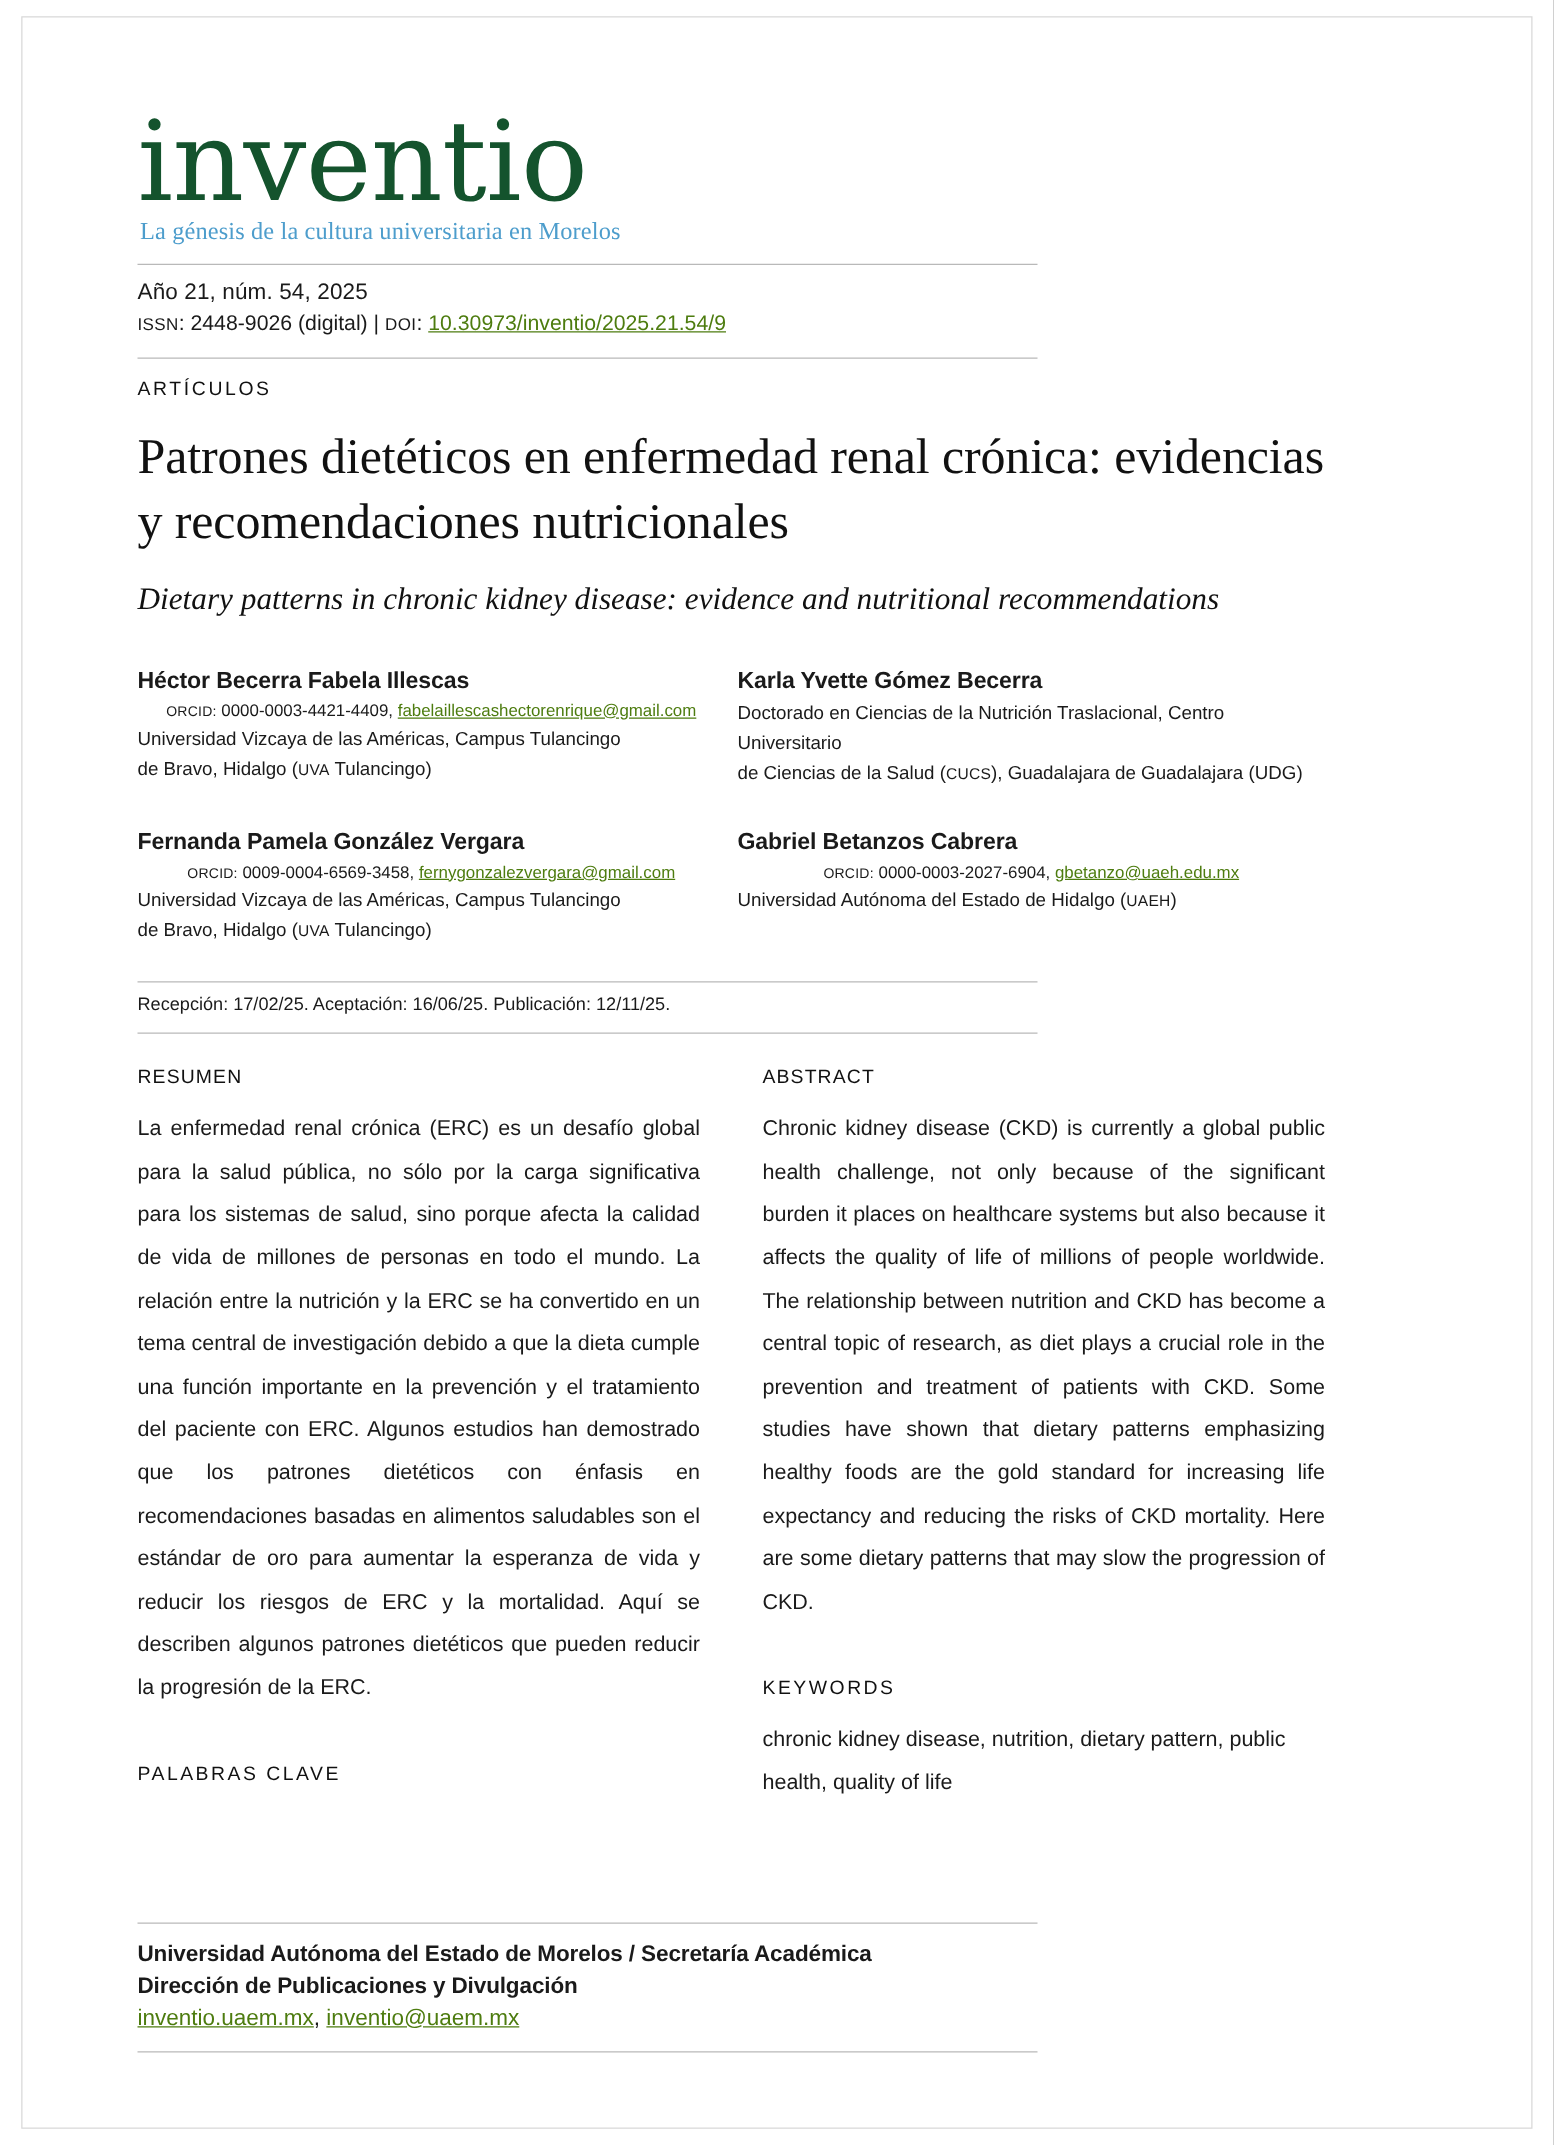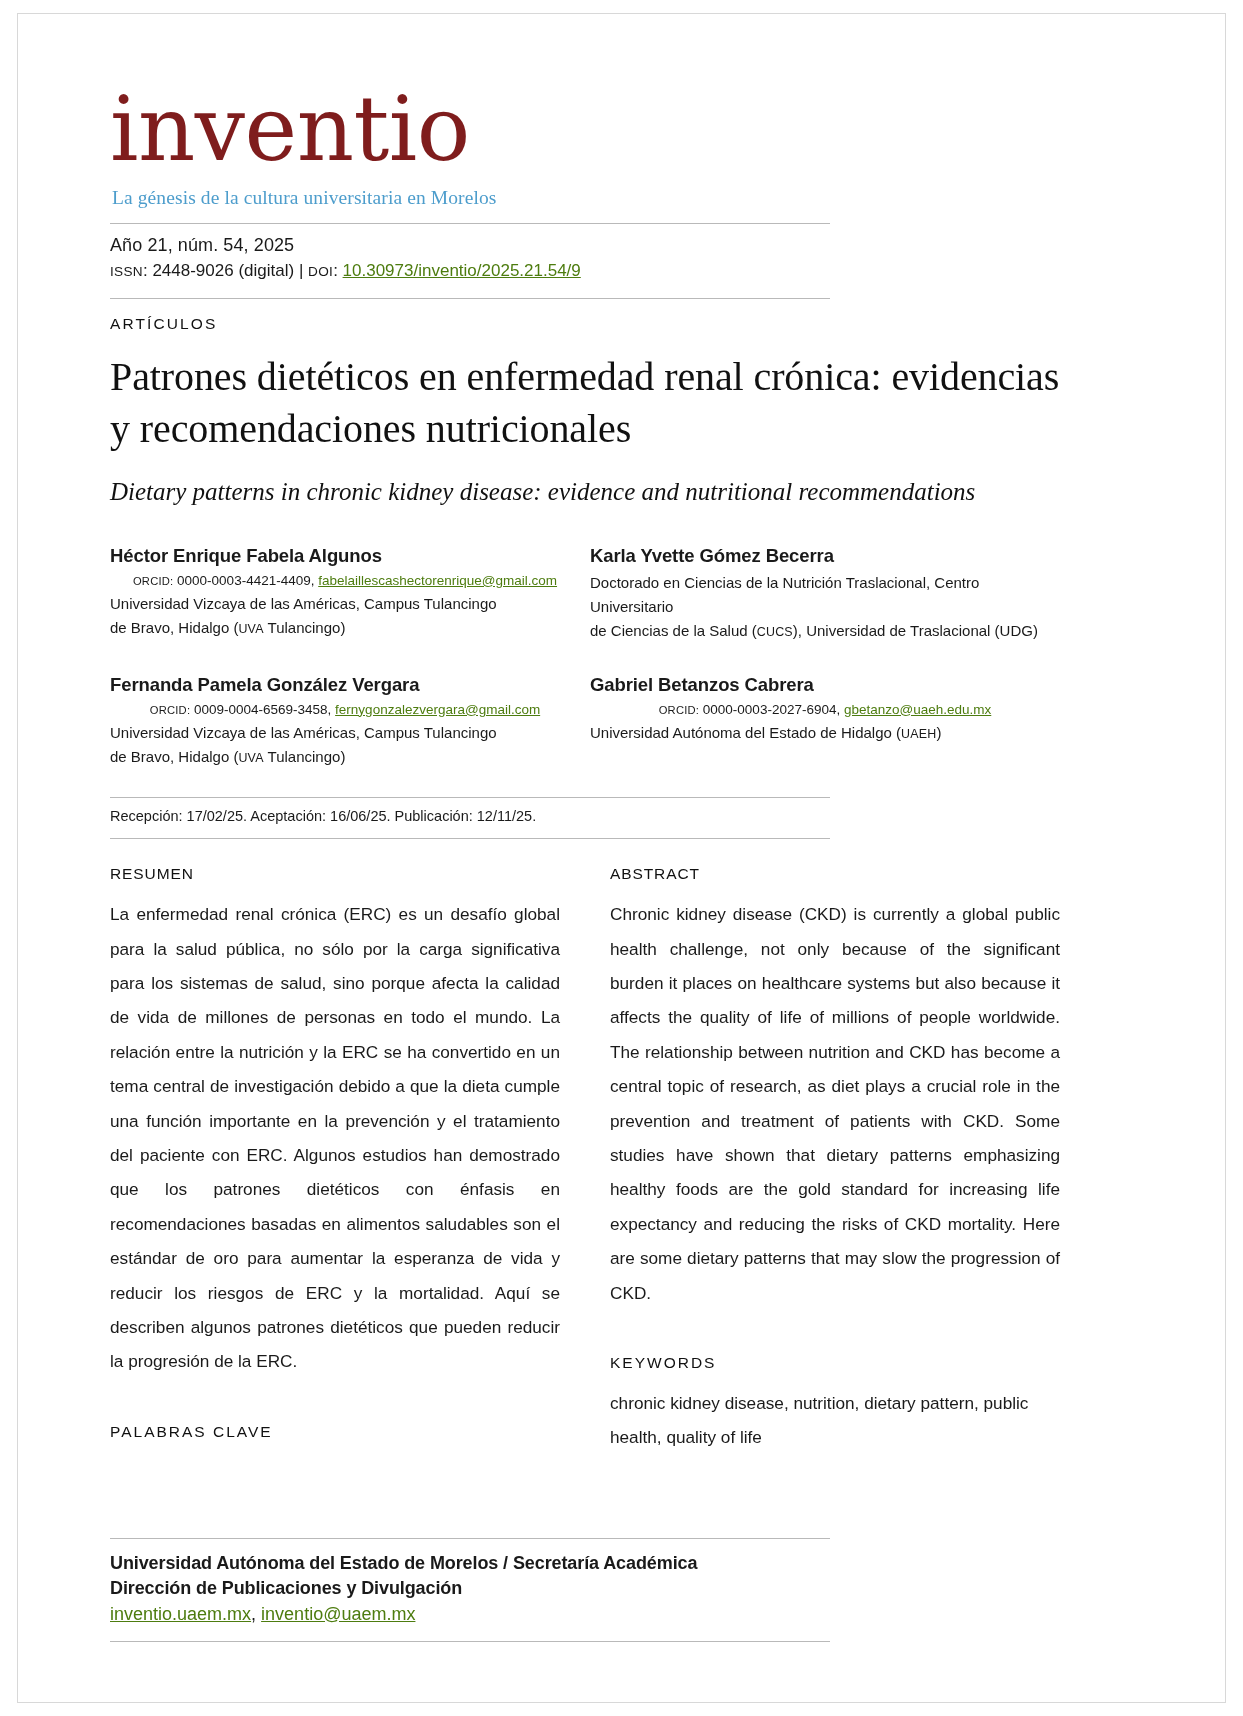--- a/index.html
+++ b/index.html
@@ -35,23 +35,23 @@
     width: 950px;
   }
 
   
   .masthead { margin-bottom: 6px; }
   .logo-word {
     font-family: "DejaVu Serif", "Liberation Serif", serif;
     font-size: 89px;
     line-height: 0.98;
     letter-spacing: -0.5px;
-    color: #7f1d1d;
+    color: #14532d;
     font-weight: 400;
-    margin: 0 0 14px 0;
+    margin: 0 0 2px 0;
   }
   .logo-tagline {
     font-family: "Liberation Serif", "DejaVu Serif", serif;
     font-size: 19.5px;
     color: #4d9dcc;
     letter-spacing: 0.1px;
     margin: 0 0 0 2px;
   }
 
   .rule {
@@ -229,34 +229,34 @@
       <hr class="rule wide">
 
       <div class="section-kicker">ARTÍCULOS</div>
 
       <h1 class="title">Patrones dietéticos en enfermedad renal crónica: evidencias y recomendaciones nutricionales</h1>
       <div class="subtitle">Dietary patterns in chronic kidney disease: evidence and nutritional recommendations</div>
 
       <div class="authors">
 
         <div class="author">
-          <p class="author-name">Héctor Enrique Fabela Algunos</p>
+          <p class="author-name">Héctor Becerra Fabela Illescas</p>
           <p class="author-meta">
             <span class="abbr">ORCID:</span>
             <span>0000-0003-4421-4409,</span>
             <a class="link" href="#">fabelaillescashectorenrique@gmail.com</a>
           </p>
           <p class="author-aff">Universidad Vizcaya de las Américas, Campus Tulancingo</p>
           <p class="author-aff"><span>de Bravo, Hidalgo (</span><span class="abbr">UVA</span><span> Tulancingo)</span></p>
         </div>
 
         <div class="author">
           <p class="author-name">Karla Yvette Gómez Becerra</p>
           <p class="author-aff">Doctorado en Ciencias de la Nutrición Traslacional, Centro Universitario</p>
-          <p class="author-aff"><span>de Ciencias de la Salud (</span><span class="abbr">CUCS</span><span>), Universidad de Traslacional (UDG)</span></p>
+          <p class="author-aff"><span>de Ciencias de la Salud (</span><span class="abbr">CUCS</span><span>), Guadalajara de Guadalajara (UDG)</span></p>
         </div>
 
         <div class="author">
           <p class="author-name">Fernanda Pamela González Vergara</p>
           <p class="author-meta">
             <span class="abbr">ORCID:</span>
             <span>0009-0004-6569-3458,</span>
             <a class="link" href="#">fernygonzalezvergara@gmail.com</a>
           </p>
           <p class="author-aff">Universidad Vizcaya de las Américas, Campus Tulancingo</p>

